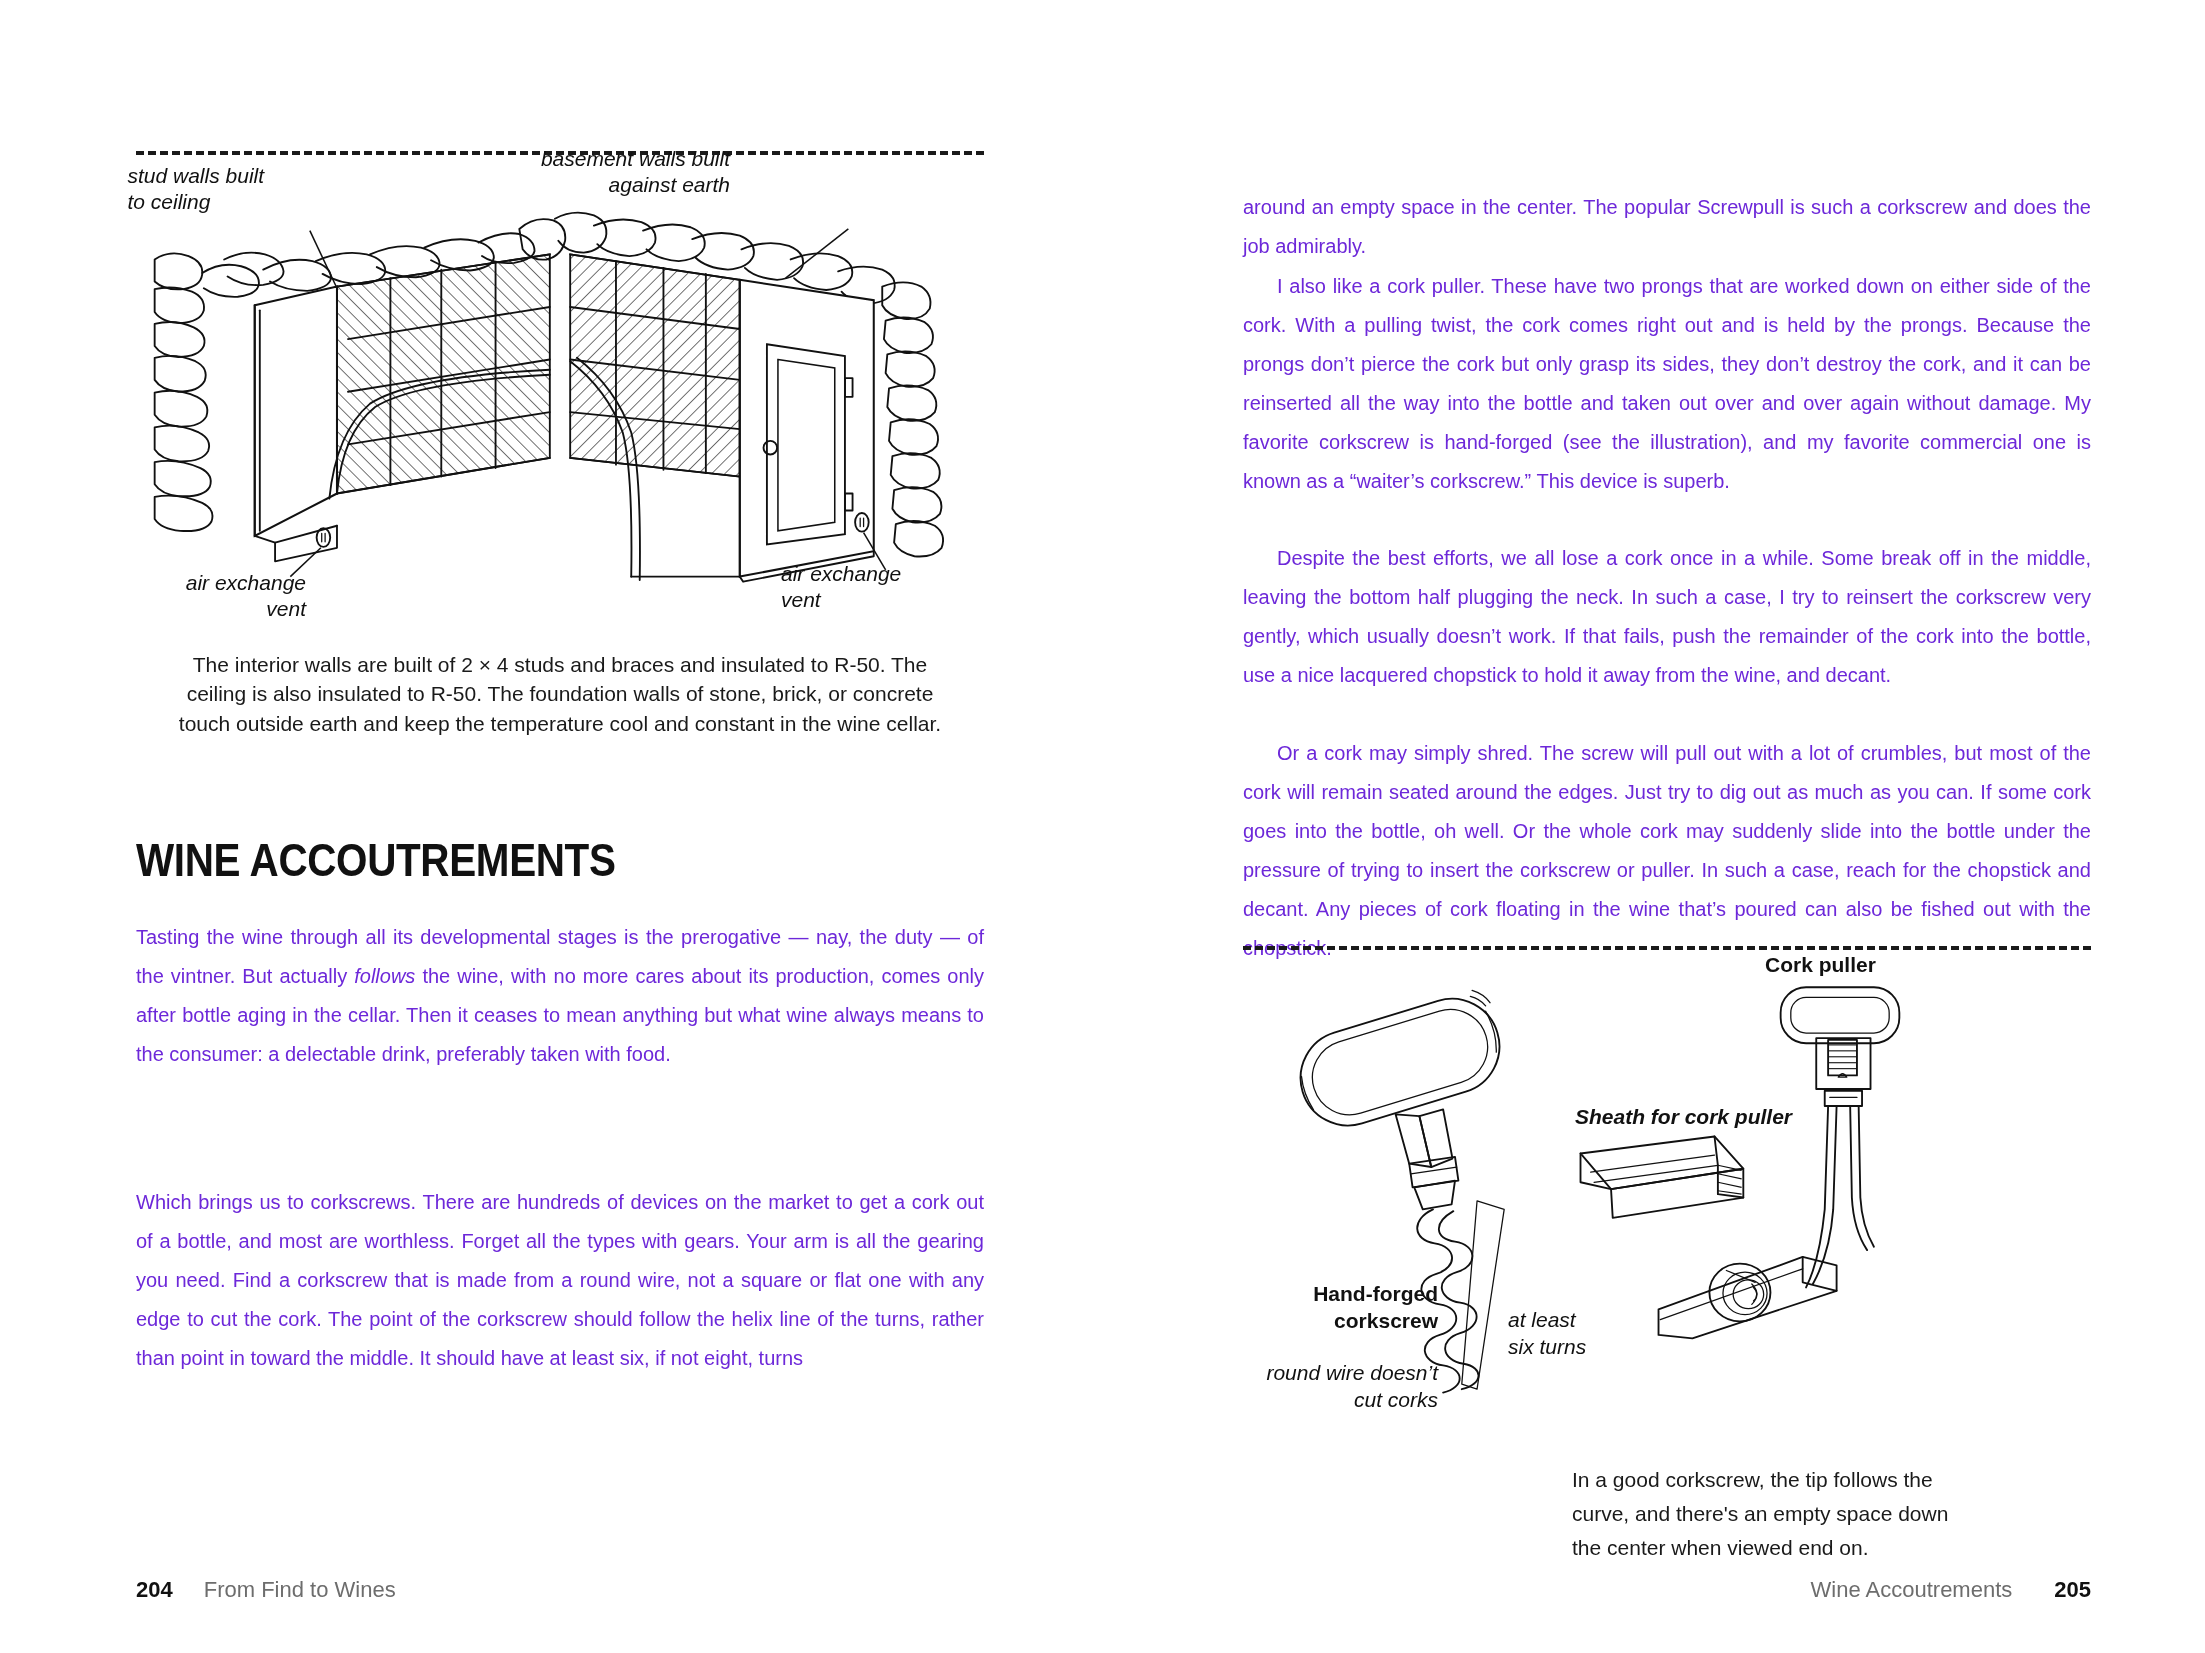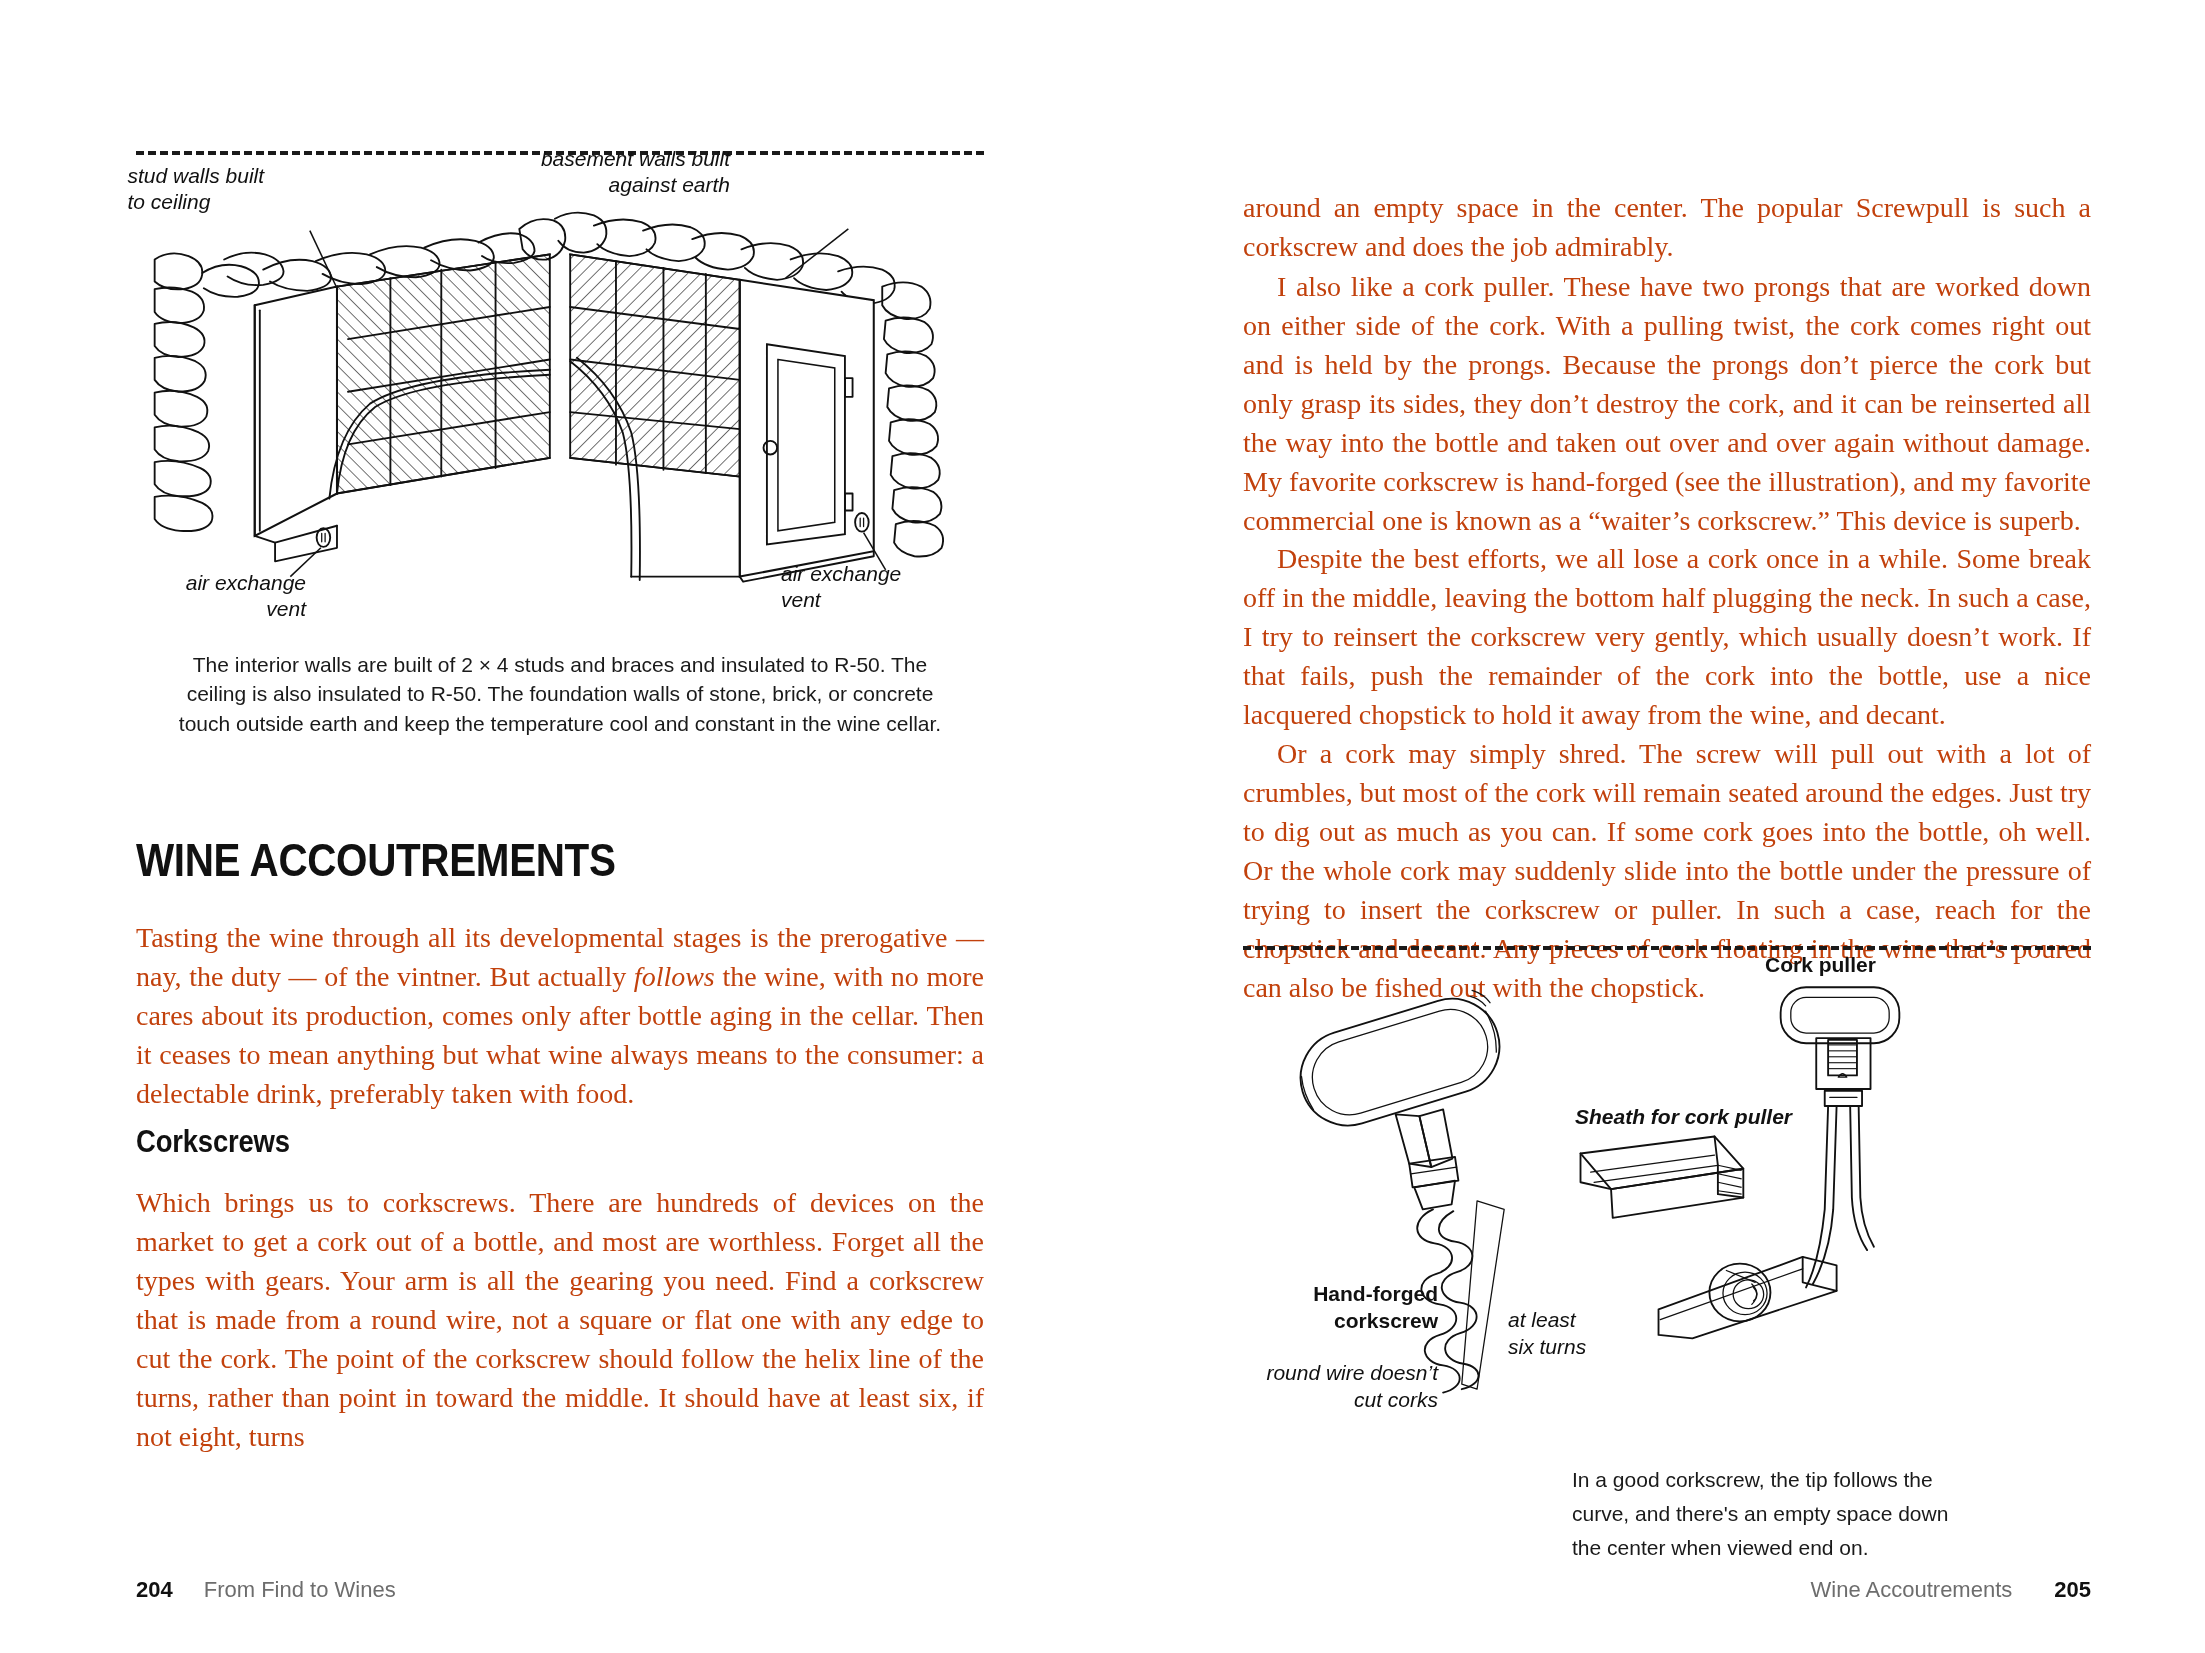--- a/index.html
+++ b/index.html
@@ -82,26 +82,26 @@
     font-family: "Liberation Sans", sans-serif;
     font-weight: bold;
     font-size: 30.5px;
     letter-spacing: -0.2px;
     transform: scaleX(0.9);
     transform-origin: left center;
     color: #111;
     margin: 0;
   }
   p.body {
-    font-family: Liberation Serif, serif;
-    font-size: 28px;
+    font-family: Liberation Sans, sans-serif;
+    font-size: 20px;
     line-height: 39px;
     text-align: justify;
     margin: 0;
-    color: #c2410c;
+    color: #6d28d9;
     hyphens: none;
   }
   p.body.indent { text-indent: 34px; }
   p.body em { font-style: italic; }
 
   
   .footer {
     position: absolute;
     bottom: 51px;
     font-family: "Liberation Sans", sans-serif;
@@ -290,23 +290,20 @@
     </div>
 
     <div style="position:absolute; top:835px; left:0; width:848px;">
       <h1 class="section-head">WINE ACCOUTREMENTS</h1>
     </div>
 
     <div style="position:absolute; top:918px; left:0; width:848px;">
       <p class="body">Tasting the wine through all its developmental stages is the prerogative — nay, the duty — of the vintner. But actually <em>follows</em> the wine, with no more cares about its production, comes only after bottle aging in the cellar. Then it ceases to mean anything but what wine always means to the consumer: a delectable drink, preferably taken with food.</p>
     </div>
 
-    <div style="position:absolute; top:1124px; left:0; width:848px;">
-      <h2 class="sub-head">Corkscrews</h2>
-    </div>
 
     <div style="position:absolute; top:1183px; left:0; width:848px;">
       <p class="body">Which brings us to corkscrews. There are hundreds of devices on the market to get a cork out of a bottle, and most are worthless. Forget all the types with gears. Your arm is all the gearing you need. Find a corkscrew that is made from a round wire, not a square or flat one with any edge to cut the cork. The point of the corkscrew should follow the helix line of the turns, rather than point in toward the middle. It should have at least six, if not eight, turns</p>
     </div>
 
     <div class="footer footer-left">
       <span class="folio">204</span>
       <span>From Find to Wines</span>
     </div>
   </div>

